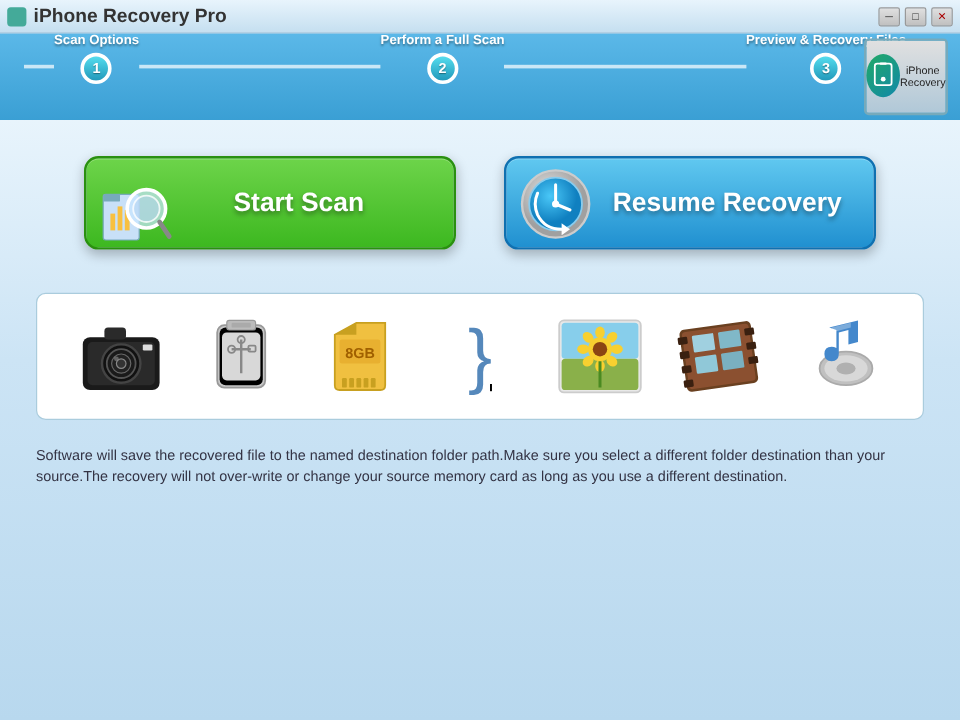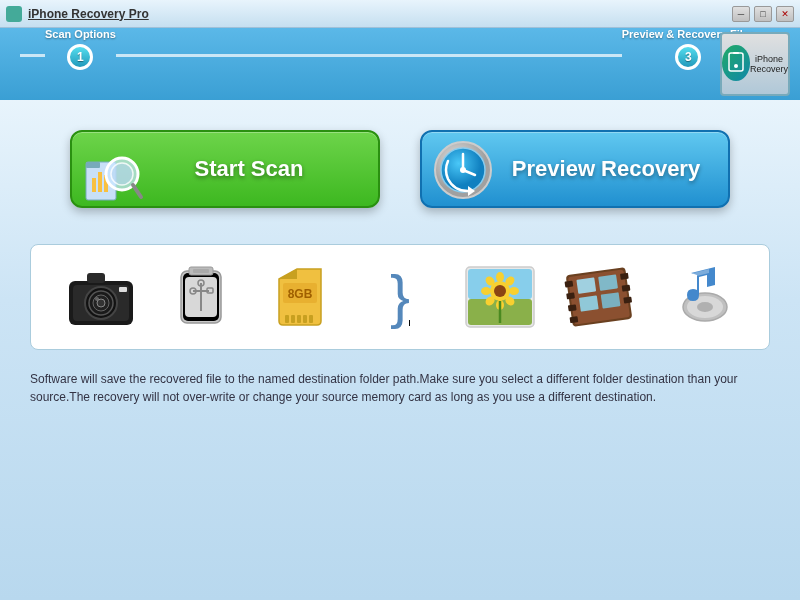--- a/index.html
+++ b/index.html
@@ -26,24 +26,23 @@
       align-items: center;
       gap: 6px;
     }
     .title-bar-icon {
       width: 16px;
       height: 16px;
       background: #4a9;
       border-radius: 3px;
     }
     .title-bar-title {
-      font-size: 12px;
+      font-size: 16px;
       color: #333;
       font-weight: bold;
-      text-decoration: underline;
     }
     .title-bar-controls {
       display: flex;
       gap: 4px;
     }
     .tb-btn {
       width: 18px;
       height: 16px;
       background: linear-gradient(to bottom, #e0e0e0, #c0c0c0);
       border: 1px solid #999;
@@ -263,20 +262,24 @@
 
     <div class="connector-short"></div>
 
     <div class="step-segment">
       <span class="step-label">Scan Options</span>
       <div class="step-circle">1</div>
     </div>
 
     <div class="connector"></div>
 
+    <div class="step-segment">
+      <span class="step-label">Perform a Full Scan</span>
+      <div class="step-circle">2</div>
+    </div>
 
     <div class="connector"></div>
 
     <div class="step-segment">
       <span class="step-label">Preview &amp; Recovery Files</span>
       <div class="step-circle">3</div>
     </div>
 
     <div class="connector-short"></div>
   </div>
@@ -339,21 +342,21 @@
 
           <path d="M31 31 L31 15" stroke="white" stroke-width="2.5" stroke-linecap="round"></path>
           <path d="M31 31 L43 36" stroke="white" stroke-width="2.5" stroke-linecap="round"></path>
 
           <path d="M16 22 Q12 31 16 40 Q22 52 36 52" fill="none" stroke="white" stroke-width="2.5" stroke-linecap="round"></path>
           <polygon points="36,47 36,57 43,52" fill="white"></polygon>
 
           <circle cx="31" cy="31" r="3" fill="white"></circle>
         </svg>
       </div>
-      <span class="btn-label">Preview Recovery</span>
+      <span class="btn-label">Resume Recovery</span>
     </button>
 
   </div>
 
   <div class="feature-icons-box">
 
     <div class="feature-icon-item">
       <svg width="76" height="68" viewBox="0 0 76 68">
         <rect x="6" y="18" width="64" height="44" rx="6" fill="#1a1a1a"></rect>
         <rect x="10" y="22" width="56" height="36" rx="4" fill="#2a2a2a"></rect>

